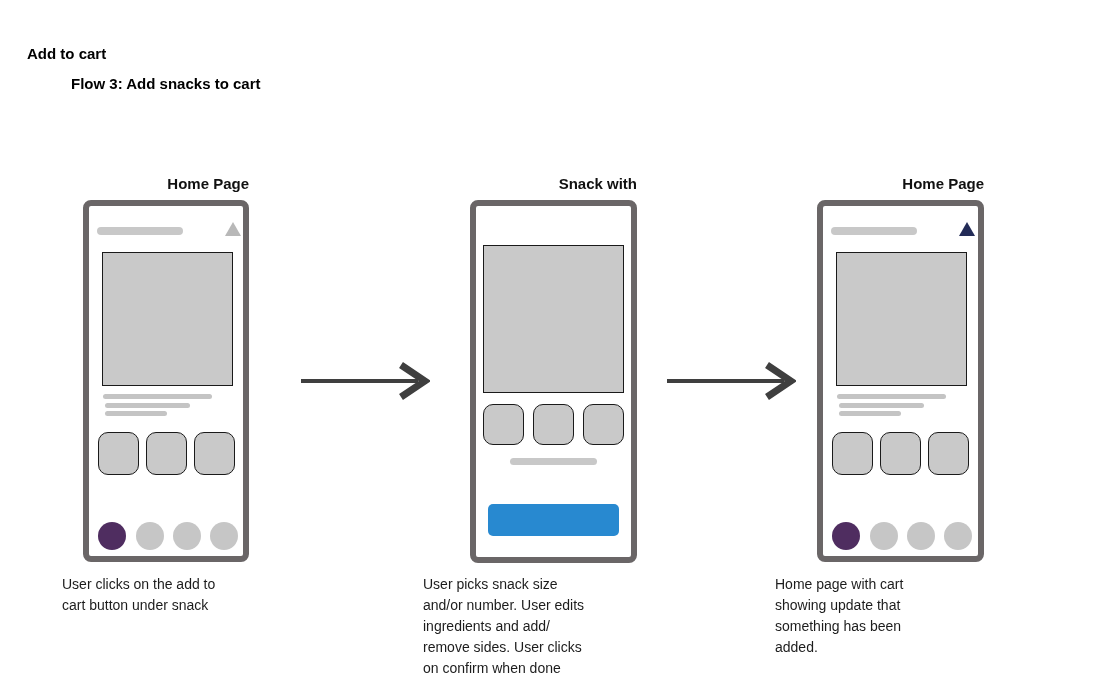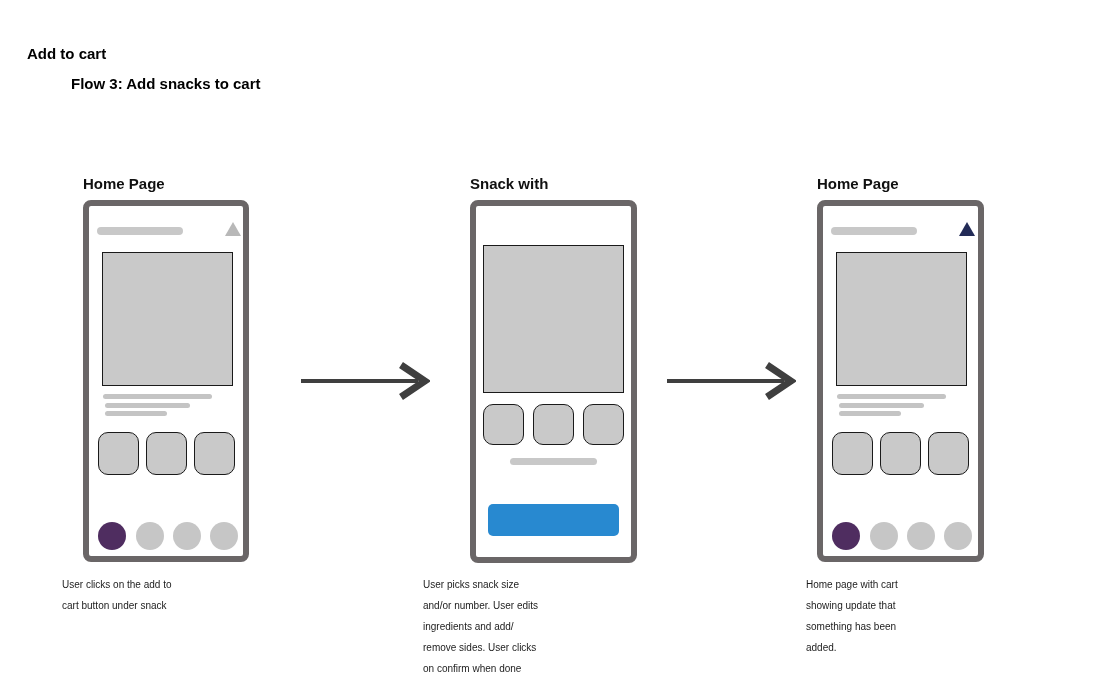--- a/index.html
+++ b/index.html
@@ -16,21 +16,21 @@
   }
   *{margin:0;padding:0;box-sizing:border-box;}
   html,body{background:#ffffff;}
   body{
     width:1100px;height:691px;position:relative;overflow:hidden;
     font-family:"Liberation Sans","DejaVu Sans",sans-serif;color:var(--text);
   }
   .hdr-title{position:absolute;left:27px;top:45px;font-size:15px;font-weight:bold;color:#000;}
   .hdr-sub{position:absolute;left:27px;top:75px;font-size:15px;font-weight:bold;color:#000;margin-left:44px;}
 
-  .step-title{position:absolute;top:175px;font-size:15px;font-weight:bold;color:#111;text-align:left;}
+  .step-title{position:absolute;top:175px;font-size:15px;font-weight:bold;color:#111;text-align:right;}
   #title-1{left:83px;width:166px;}
   #title-2{left:470px;width:167px;}
   #title-3{left:817px;width:167px;}
 
   .phone{
     position:absolute;top:200px;width:166px;height:362px;background:#fff;
     border:6px solid var(--frame);border-radius:8px;
   }
   #phone-1{left:83px;}
   #phone-2{left:470px;width:167px;height:363px;}
@@ -55,24 +55,24 @@
   .dot.active{background:var(--purple);}
   .dot.d1{left:9px;} .dot.d2{left:47px;} .dot.d3{left:84px;} .dot.d4{left:121px;}
 
   
   .hero2{left:7px;top:39px;width:141px;height:148px;background:var(--fill_gray);border:1.5px solid var(--stroke_black);}
   .card2{top:198px;width:41px;height:41px;background:var(--fill_gray);border:1.5px solid var(--stroke_black);border-radius:10px;}
   .card2.c1{left:7px;} .card2.c2{left:57px;} .card2.c3{left:107px;}
   .divider{left:34px;top:252px;width:87px;height:7px;border-radius:3.5px;background:var(--line_gray);}
   .confirm{left:12px;top:298px;width:131px;height:32px;border-radius:5px;background:var(--blue);border:none;}
 
-  .caption{position:absolute;top:574px;font-size:10px;line-height:21px;color:var(--text);white-space:pre-line;}
+  .caption{position:absolute;top:574px;font-size:14px;line-height:21px;color:var(--text);white-space:pre-line;}
   #cap-1{left:62px;width:215px;}
   #cap-2{left:423px;width:225px;}
-  #cap-3{left:806px;width:190px;}
+  #cap-3{left:775px;width:190px;}
 
   .arrow{position:absolute;top:356px;width:132px;height:50px;}
   #arrow-1{left:298px;}
   #arrow-2{left:664px;}
   .arrow svg{display:block;}
 </style>
 </head>
 <body>
 
 <div class="hdr-title">Add to cart</div>

